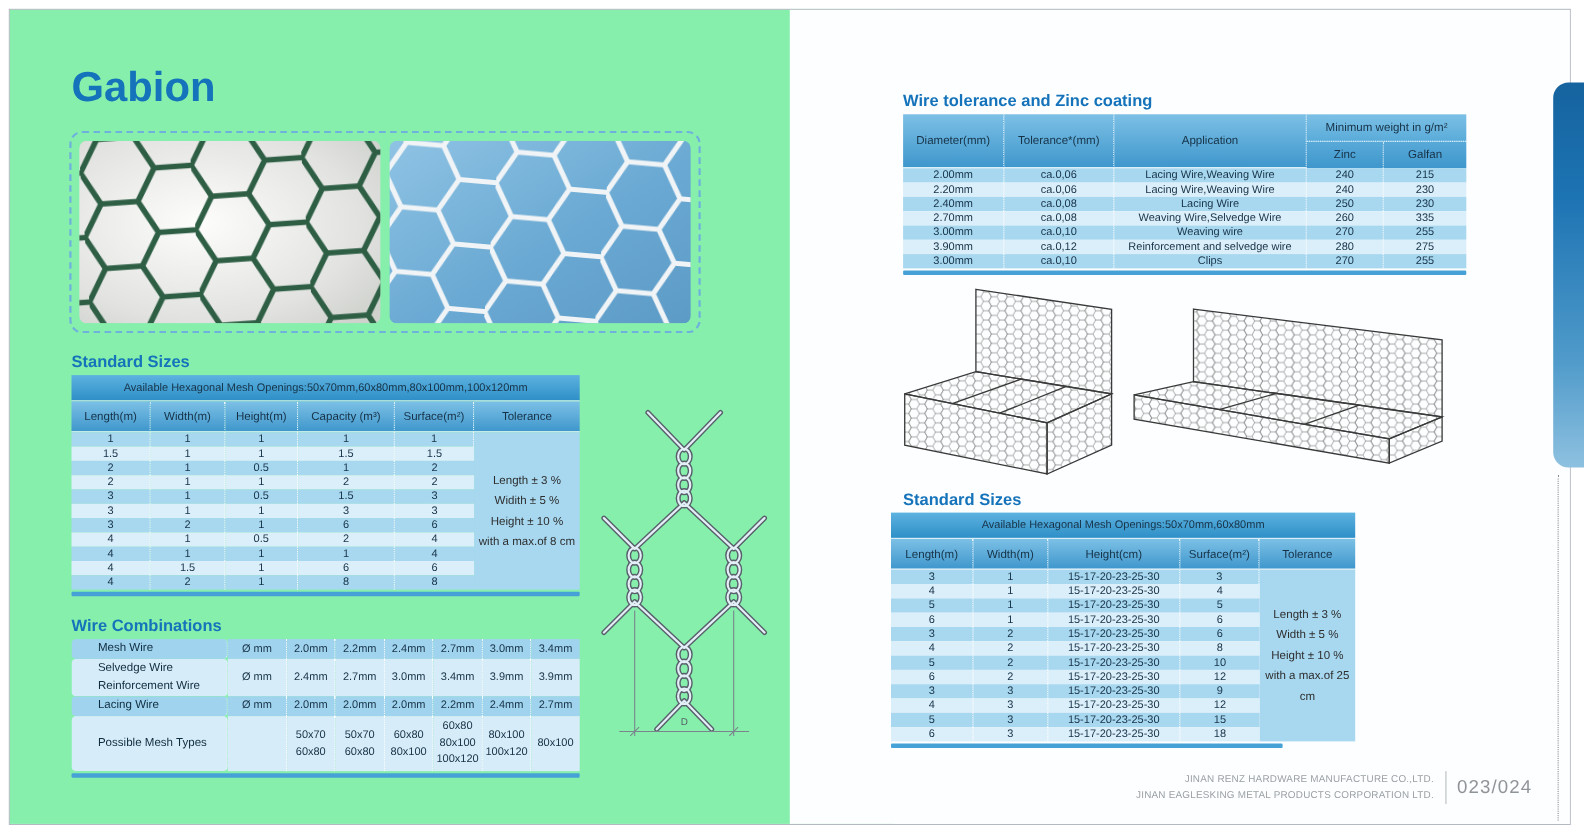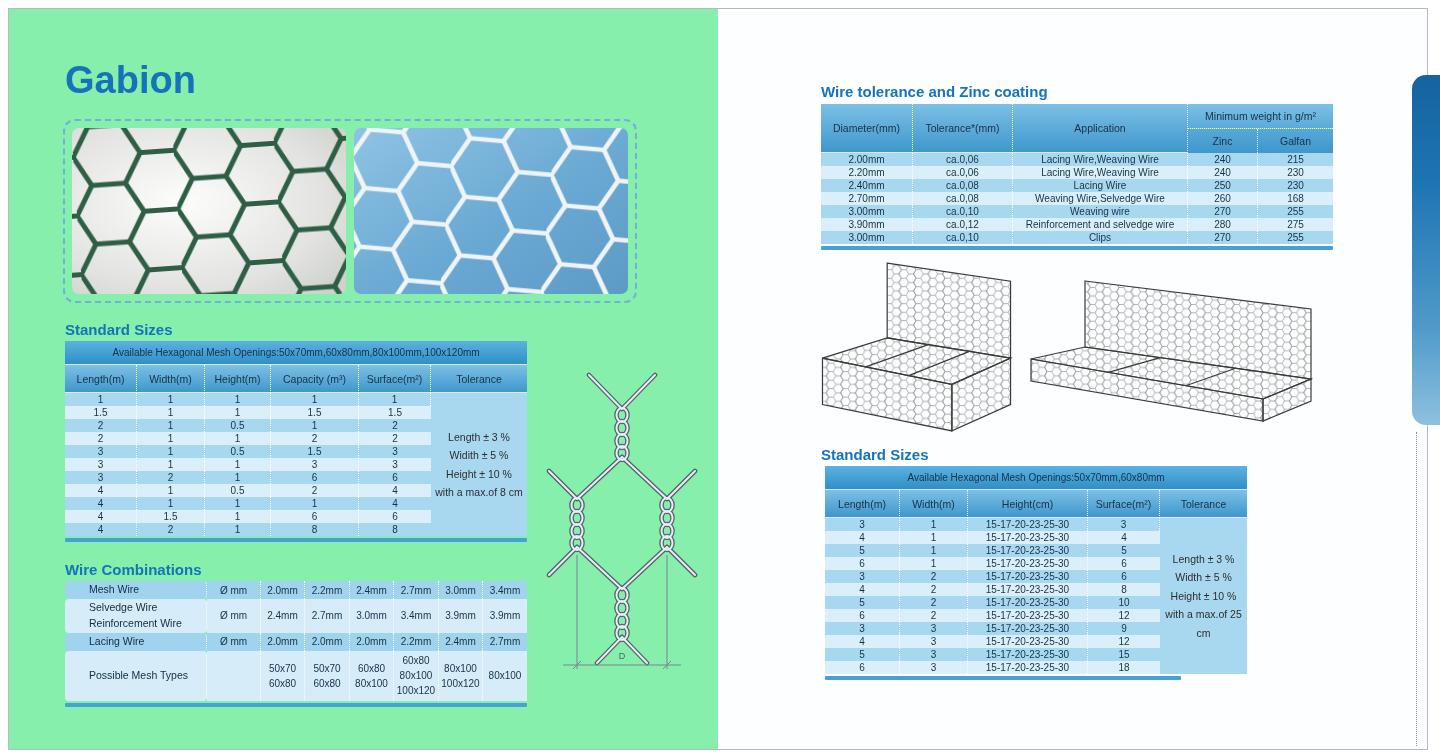--- a/index.html
+++ b/index.html
@@ -416,21 +416,21 @@
               <td>ca.0,08</td>
               <td>Lacing Wire</td>
               <td>250</td>
               <td>230</td>
             </tr>
             <tr class="lt">
               <td>2.70mm</td>
               <td>ca.0,08</td>
               <td>Weaving Wire,Selvedge Wire</td>
               <td>260</td>
-              <td>168</td>
+              <td>335</td>
             </tr>
             <tr class="dk">
               <td>3.00mm</td>
               <td>ca.0,10</td>
               <td>Weaving wire</td>
               <td>270</td>
               <td>255</td>
             </tr>
             <tr class="lt">
               <td>3.90mm</td>
@@ -484,21 +484,21 @@
           <polygon points="240,124 288,104 288,126 240,146"></polygon>
         </g>
         <g stroke="#3a3a3a" stroke-width="1.2" fill="none">
           <path d="M85.3,97.3 L137.3,82.7 M162.7,110.7 L212.7,93.3"></path>
         </g>
       </svg>
     </div>
 
     <h2 class="sec-h" style="left:103px;top:437px;">Standard Sizes</h2>
 
-    <div class="tbl-block" style="left:107px;top:457px;width:356px;">
+    <div class="tbl-block" style="left:92px;top:457px;width:356px;">
       <table class="cat" style="width:422px;">
         <colgroup>
             <col style="width:75px">
             <col style="width:68px">
             <col style="width:120px">
             <col style="width:72px">
             <col style="width:87px">
           </colgroup>
         <thead>
           <tr>
@@ -589,17 +589,25 @@
               <td>6</td>
               <td>3</td>
               <td>15-17-20-23-25-30</td>
               <td>18</td>
             </tr>
           </tbody>
       </table>
       <div class="footbar"></div>
     </div>
 
+    <div class="footer">
+      <div class="f-lines">
+        <div>JINAN RENZ HARDWARE MANUFACTURE CO.,LTD.</div>
+        <div>JINAN EAGLESKING METAL PRODUCTS CORPORATION LTD.</div>
+      </div>
+      <div class="f-sep"></div>
+      <div class="f-page">023/024</div>
+    </div>
   </div>
 </div>
 
 <div class="edge-tab"></div>
 <div class="edge-dotted"></div>
 
 </body></html>

